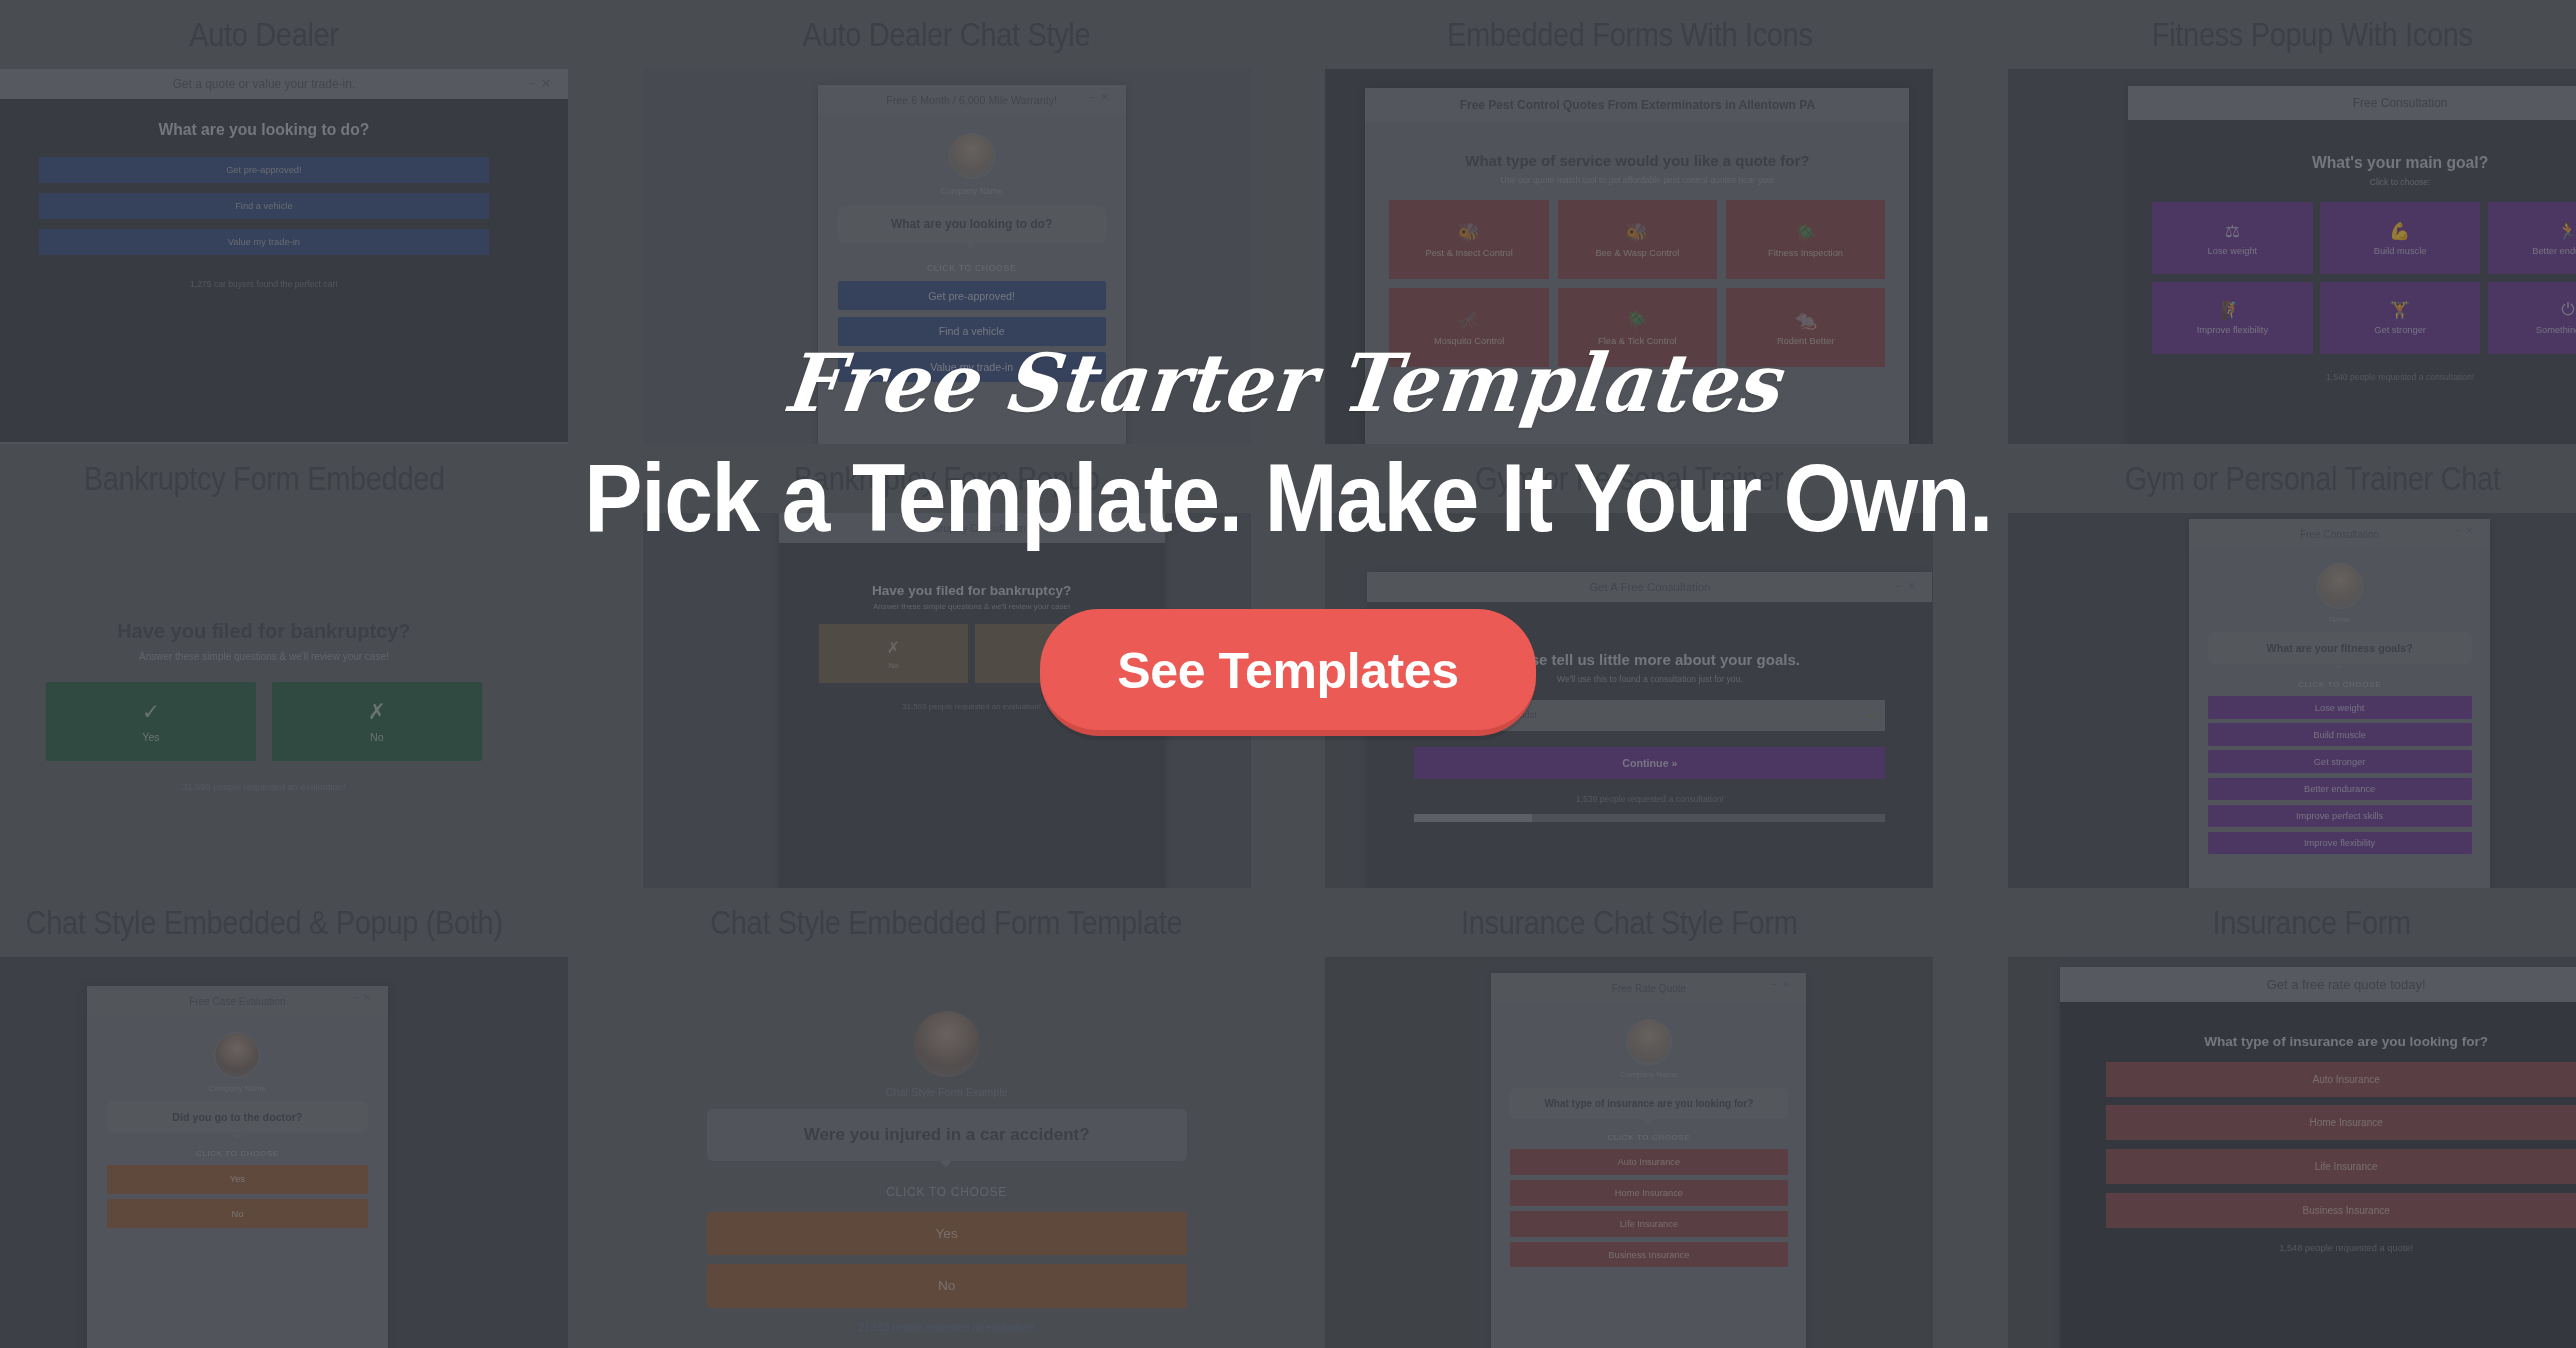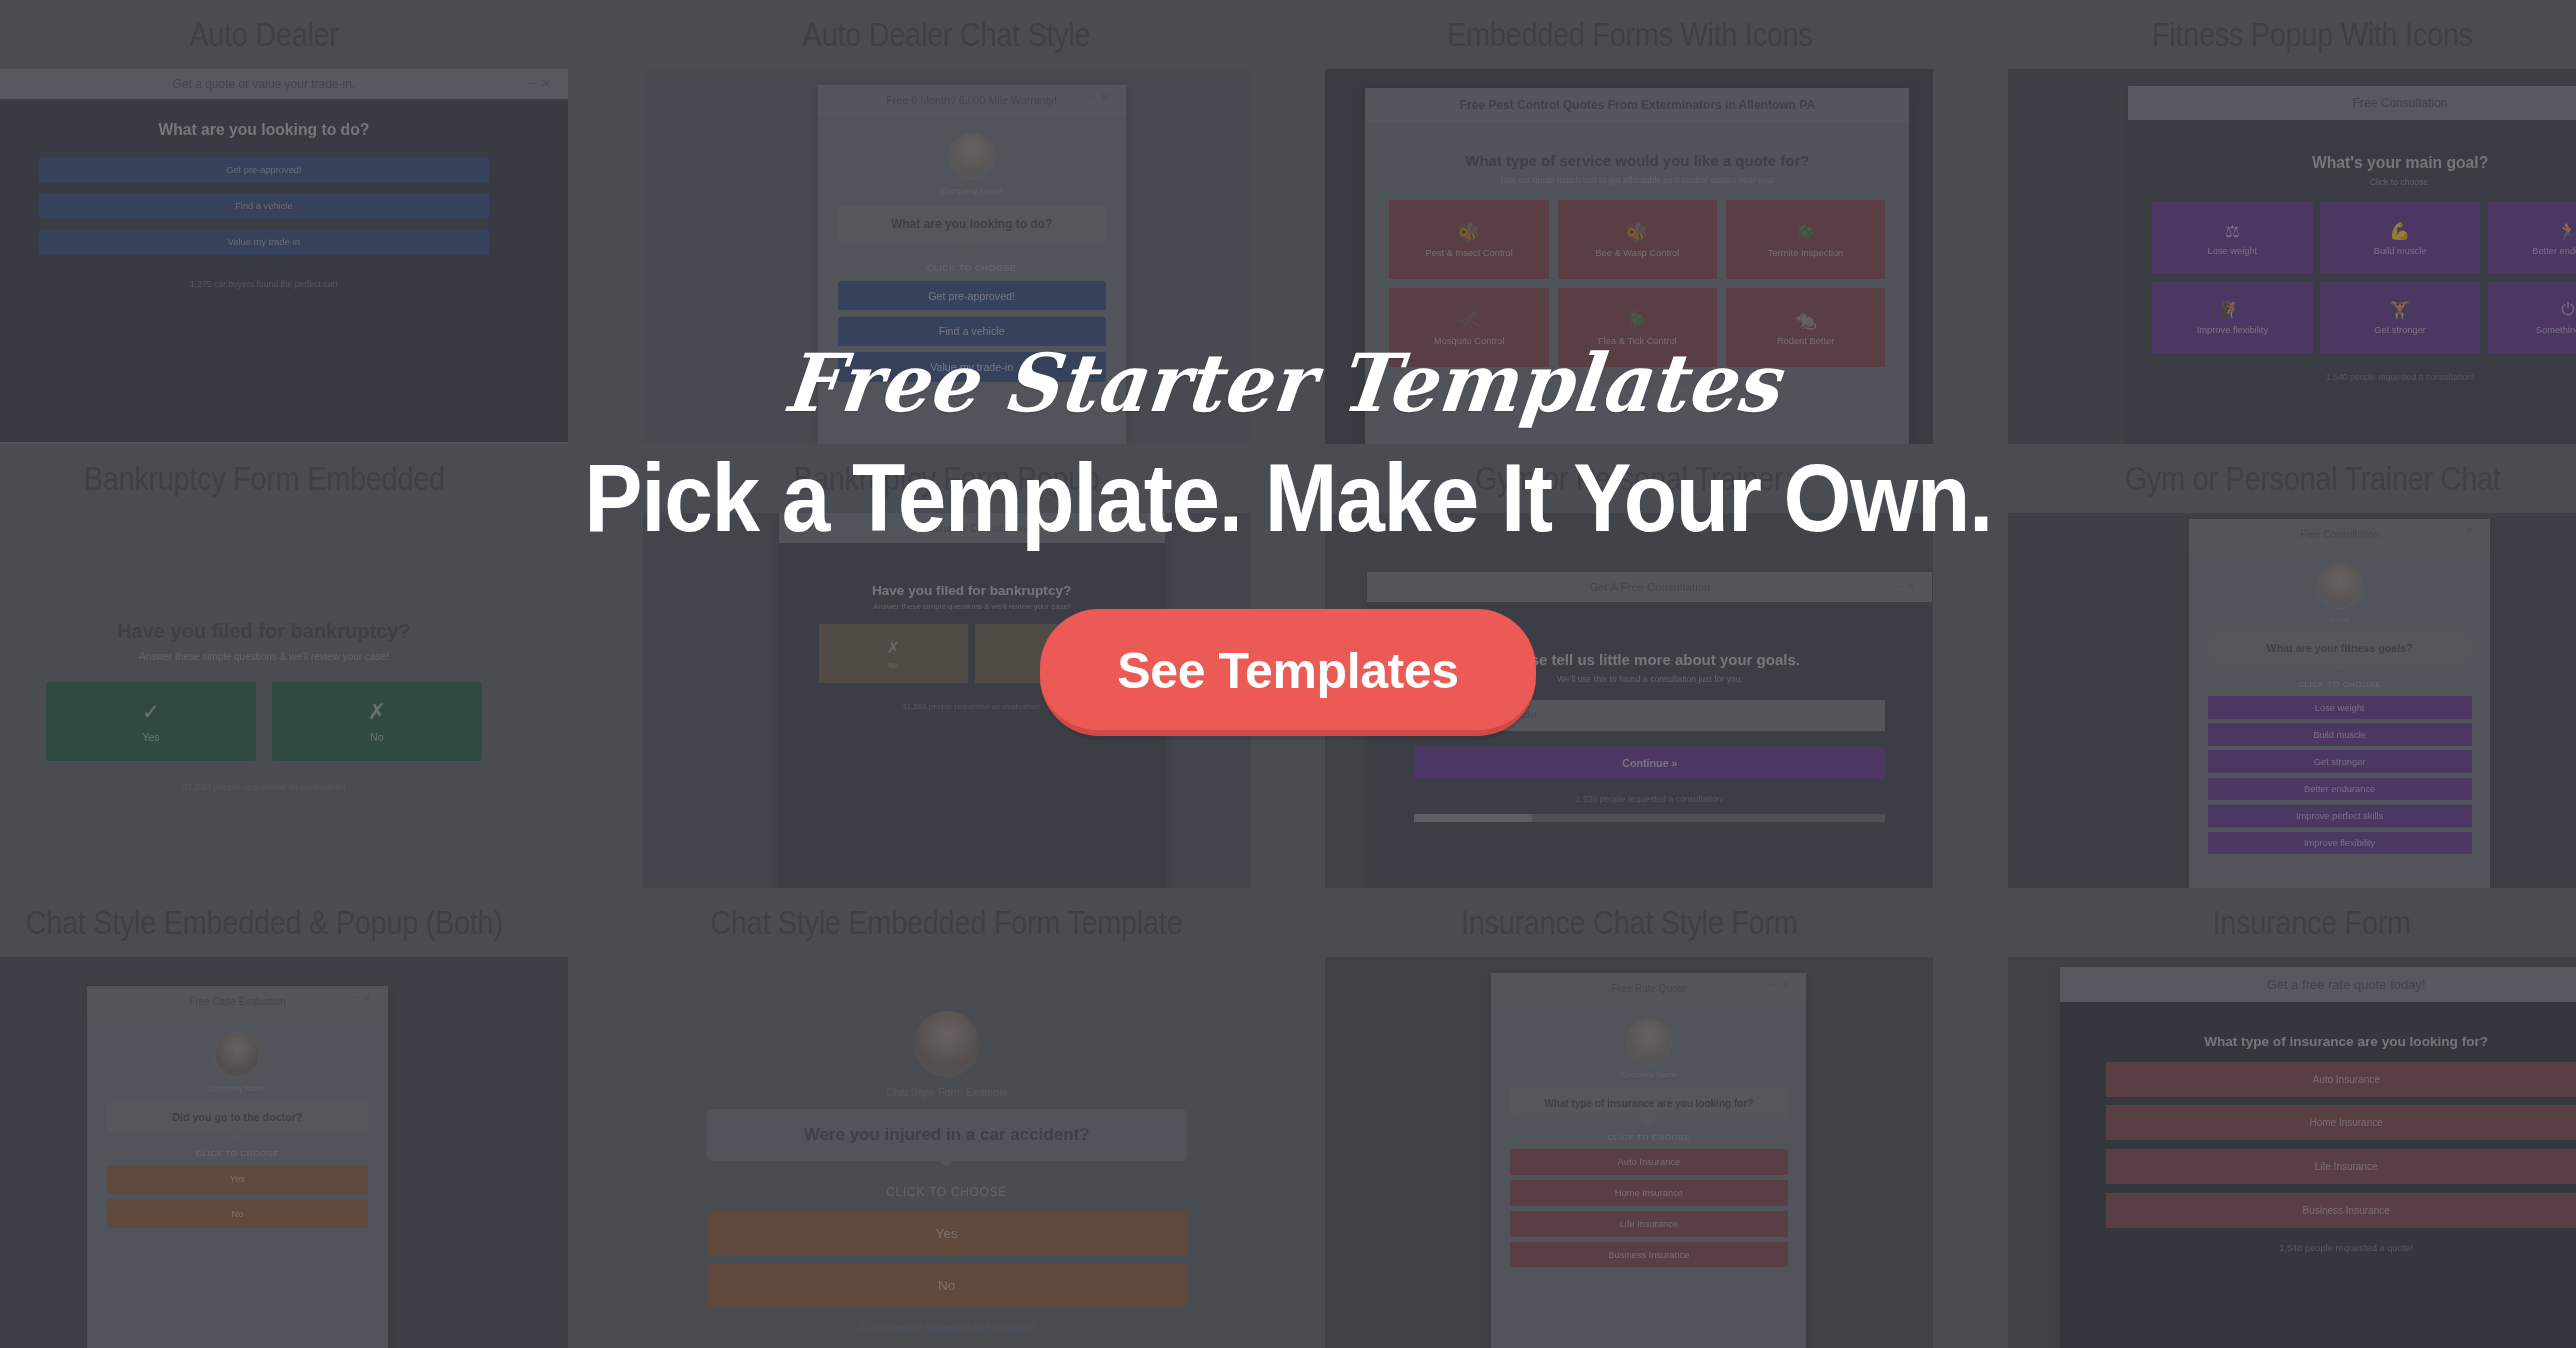--- a/index.html
+++ b/index.html
@@ -167,21 +167,21 @@
             <div class="tile" style="background:#7d3f42;height:79px;">
                 <span style="font-size:18.6px;opacity:.5;">🐝</span>
                 <span style="font-size:9.3px;margin-top:4.3px;">Pest &amp; Insect Control</span>
               </div>
             <div class="tile" style="background:#7d3f42;height:79px;">
                 <span style="font-size:18.6px;opacity:.5;">🐝</span>
                 <span style="font-size:9.3px;margin-top:4.3px;">Bee &amp; Wasp Control</span>
               </div>
             <div class="tile" style="background:#7d3f42;height:79px;">
                 <span style="font-size:18.6px;opacity:.5;">🪲</span>
-                <span style="font-size:9.3px;margin-top:4.3px;">Termite Inspection</span>
+                <span style="font-size:9.3px;margin-top:4.3px;">Fitness Inspection</span>
               </div>
             <div class="tile" style="background:#7d3f42;height:79px;">
                 <span style="font-size:18.6px;opacity:.5;">🦟</span>
                 <span style="font-size:9.3px;margin-top:4.3px;">Mosquito Control</span>
               </div>
             <div class="tile" style="background:#7d3f42;height:79px;">
                 <span style="font-size:18.6px;opacity:.5;">🪲</span>
                 <span style="font-size:9.3px;margin-top:4.3px;">Flea &amp; Tick Control</span>
               </div>
             <div class="tile" style="background:#7d3f42;height:79px;">

